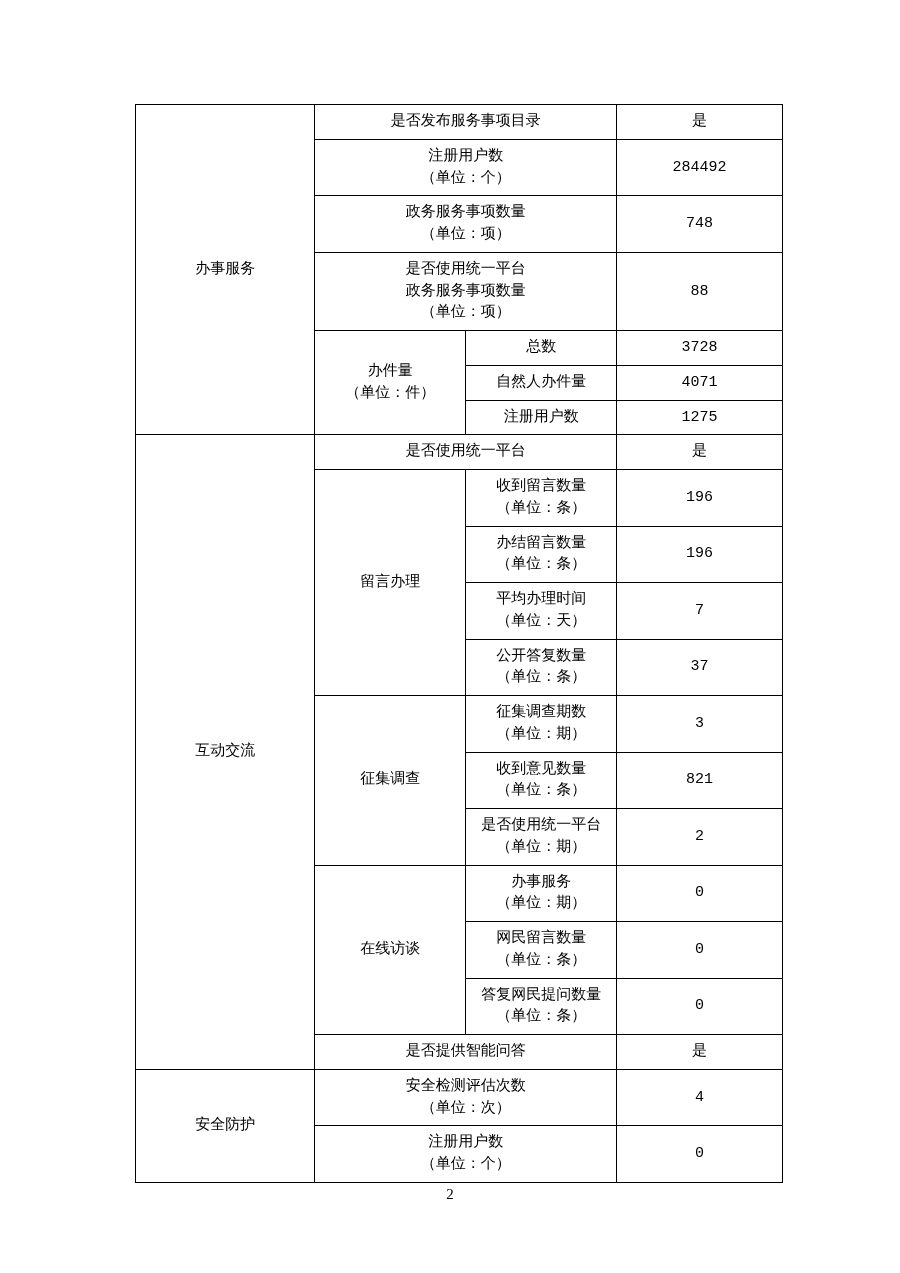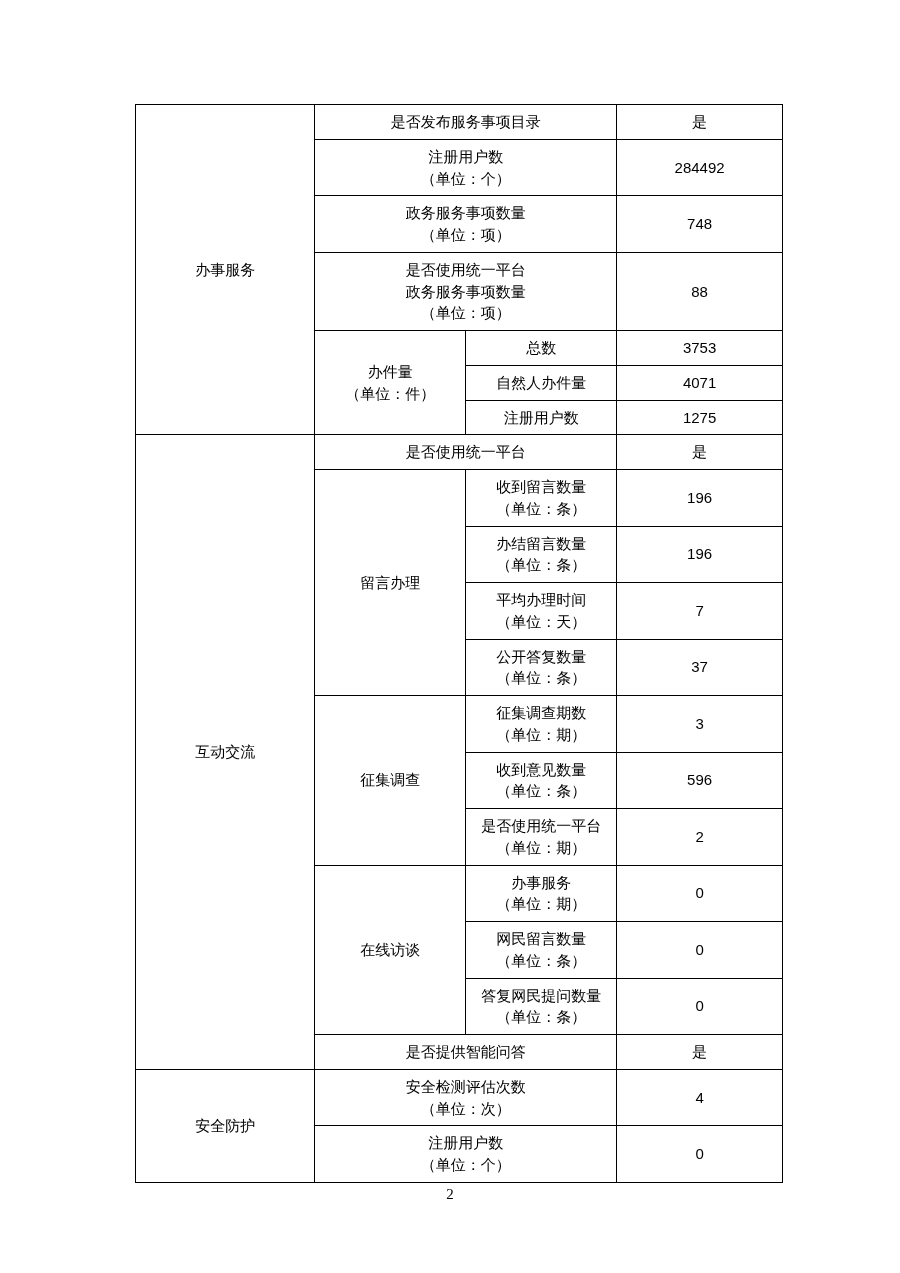--- a/index.html
+++ b/index.html
@@ -31,21 +31,21 @@
     width: 648px;
     table-layout: fixed;
   }
   table.report td {
     border: 1px solid #000000;
     text-align: center;
     vertical-align: middle;
     font-size: 15px;
     line-height: 1.45;
     padding: 6px 4px;
-    font-family: Liberation Sans, sans-serif;
+    font-family: Liberation Mono, monospace;
   }
   td.cat {
     width: 136px;
     font-size: 16px;
   }
   td.lbl {
     width: 235px;
   }
   td.sub {
     width: 152px;
@@ -104,21 +104,21 @@
             <span class="unit">（单位：项）</span>
           </td>
           <td class="val">88</td>
         </tr>
         <tr>
           <td class="lbl" rowspan="3">
             <span class="two-line">办件量</span>
             <span class="unit">（单位：件）</span>
           </td>
           <td class="sub">总数</td>
-          <td class="val">3753</td>
+          <td class="val">3728</td>
         </tr>
         <tr>
           <td class="sub">自然人办件量</td>
           <td class="val">4071</td>
         </tr>
         <tr>
           <td class="sub">注册用户数</td>
           <td class="val">1275</td>
         </tr>
 
@@ -164,21 +164,21 @@
             <span class="two-line">征集调查期数</span>
             <span class="unit">（单位：期）</span>
           </td>
           <td class="val">3</td>
         </tr>
         <tr>
           <td class="sub">
             <span class="two-line">收到意见数量</span>
             <span class="unit">（单位：条）</span>
           </td>
-          <td class="val">596</td>
+          <td class="val">821</td>
         </tr>
         <tr>
           <td class="sub">
             <span class="two-line">是否使用统一平台</span>
             <span class="unit">（单位：期）</span>
           </td>
           <td class="val">2</td>
         </tr>
 
         <tr>

